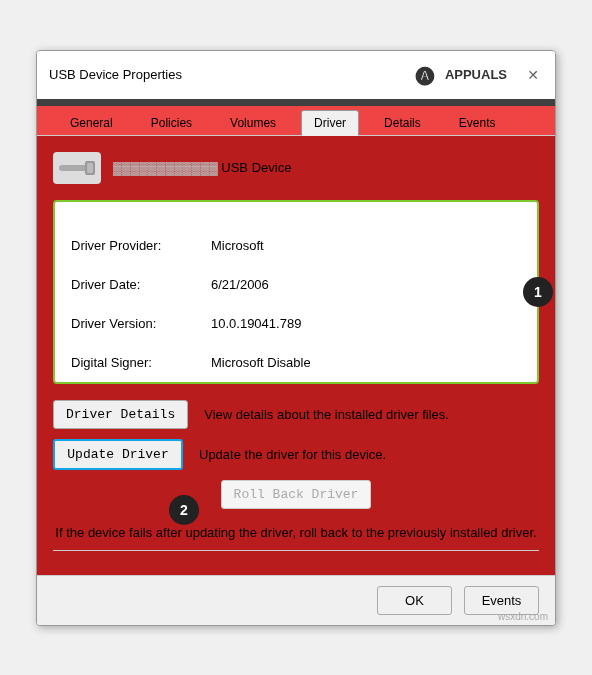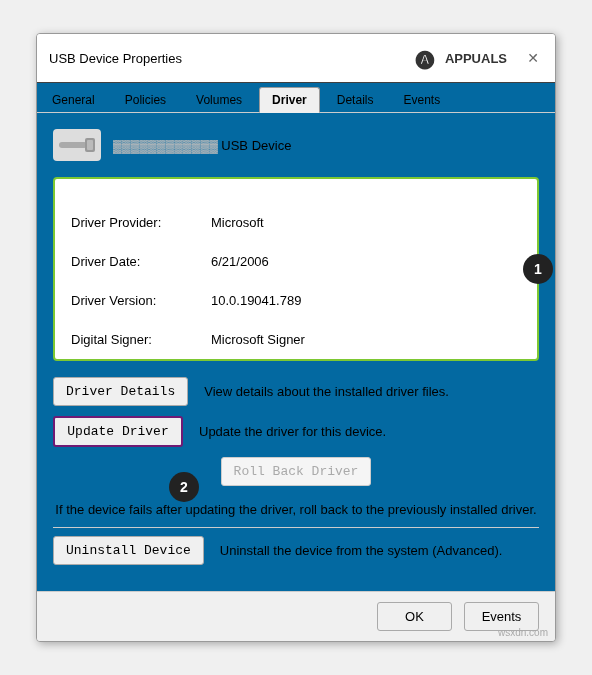--- a/index.html
+++ b/index.html
@@ -17,21 +17,21 @@
     .window {
       width: 520px;
       background: #f0f0f0;
       border: 1px solid #999;
       box-shadow: 2px 2px 8px rgba(0,0,0,0.3);
       border-radius: 4px;
       overflow: hidden;
     }
     .title-bar {
       background: #fff;
-      border-bottom: 1px solid #404040;
+      border-bottom: 7px solid #404040;
       padding: 8px 12px;
       display: flex;
       align-items: center;
       justify-content: space-between;
     }
     .title-bar-left {
       display: flex;
       align-items: center;
       gap: 8px;
     }
@@ -64,48 +64,47 @@
       background: none;
       border: none;
       cursor: pointer;
       font-size: 14px;
       color: #666;
       display: flex;
       align-items: center;
       justify-content: center;
     }
     .tab-bar {
-      background: #0369a1;
+      background: #ef4444;
       border-bottom: 1px solid #ccc;
       display: flex;
-      padding: 4px 2px 0;
-      gap: 4px;
+      padding: 4px 20px 0;
+      gap: 12px;
     }
     .tab {
       padding: 5px 12px;
       cursor: pointer;
       font-size: 12px;
       border: 1px solid transparent;
       border-bottom: none;
       background: transparent;
       color: #000;
       border-radius: 3px 3px 0 0;
     }
     .tab.active {
       background: #f0f0f0;
       border-color: #999;
       border-bottom: 1px solid #f0f0f0;
       margin-bottom: -1px;
       z-index: 1;
       position: relative;
-      font-weight: bold;
     }
     .content {
       padding: 16px;
-      background: #0369a1;
+      background: #b91c1c;
     }
     .device-header {
       display: flex;
       align-items: center;
       gap: 12px;
       margin-bottom: 16px;
     }
     .usb-icon {
       width: 48px;
       height: 32px;
@@ -170,21 +169,21 @@
       border: 1px solid #aaa;
       border-radius: 3px;
       background: #f0f0f0;
       cursor: pointer;
       font-size: 13px;
       color: #000;
       text-align: center;
       font-family: Liberation Mono, monospace;
     }
     .btn.highlight-border {
-      border: 2px solid #701a75;
+      border: 2px solid #0ea5e9;
     }
     .btn.disabled {
       color: #aaa;
       background: #f5f5f5;
       cursor: default;
       border-color: #ccc;
     }
     .btn-description {
       font-size: 13px;
       color: #000;
@@ -295,21 +294,21 @@
         <div class="info-row">
           <span class="info-label">Driver Date:</span>
           <span class="info-value">6/21/2006</span>
         </div>
         <div class="info-row">
           <span class="info-label">Driver Version:</span>
           <span class="info-value">10.0.19041.789</span>
         </div>
         <div class="info-row">
           <span class="info-label">Digital Signer:</span>
-          <span class="info-value">Microsoft Signer</span>
+          <span class="info-value">Microsoft Disable</span>
         </div>
       </div>
 
       <div class="button-row">
         <button class="btn">Driver Details</button>
         <span class="btn-description">View details about the installed driver files.</span>
       </div>
 
       <div class="button-row">
         <button class="btn highlight-border">Update Driver</button>
@@ -318,24 +317,20 @@
 
       <div class="button-row" style="position:relative;flex-direction:column;">
         <button class="btn disabled">Roll Back Driver</button>
         <div class="circle-badge-2">2</div>
         <span class="btn-description">If the device fails after updating the driver, roll back to the previously installed driver.</span>
       </div>
 
       <div class="divider"></div>
 
 
-      <div class="button-row">
-        <button class="btn">Uninstall Device</button>
-        <span class="btn-description">Uninstall the device from the system (Advanced).</span>
-      </div>
     </div>
 
     <div class="footer">
       <button class="footer-btn">OK</button>
       <button class="footer-btn">Events</button>
     </div>
   </div>
   <span class="wsxdn-watermark">wsxdn.com</span>
 </div>
 

